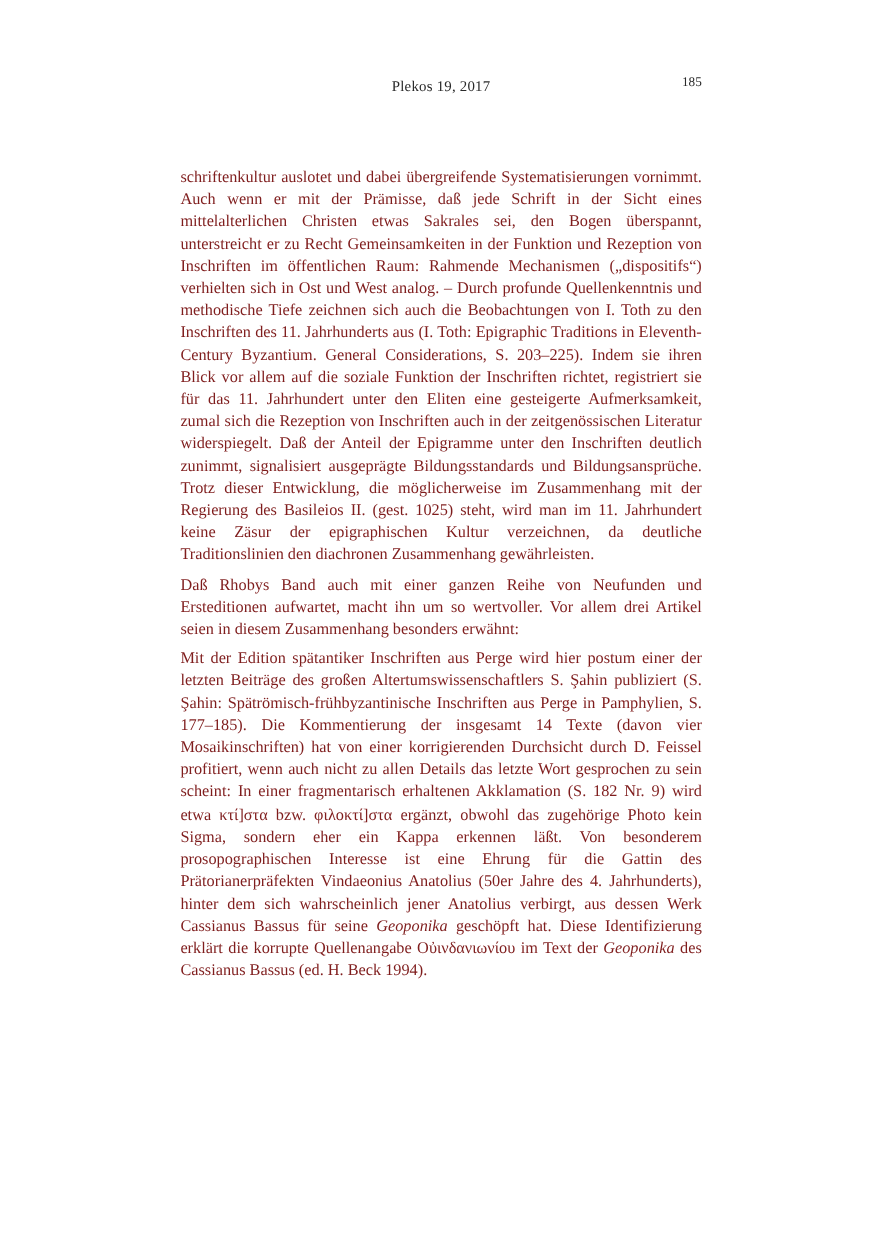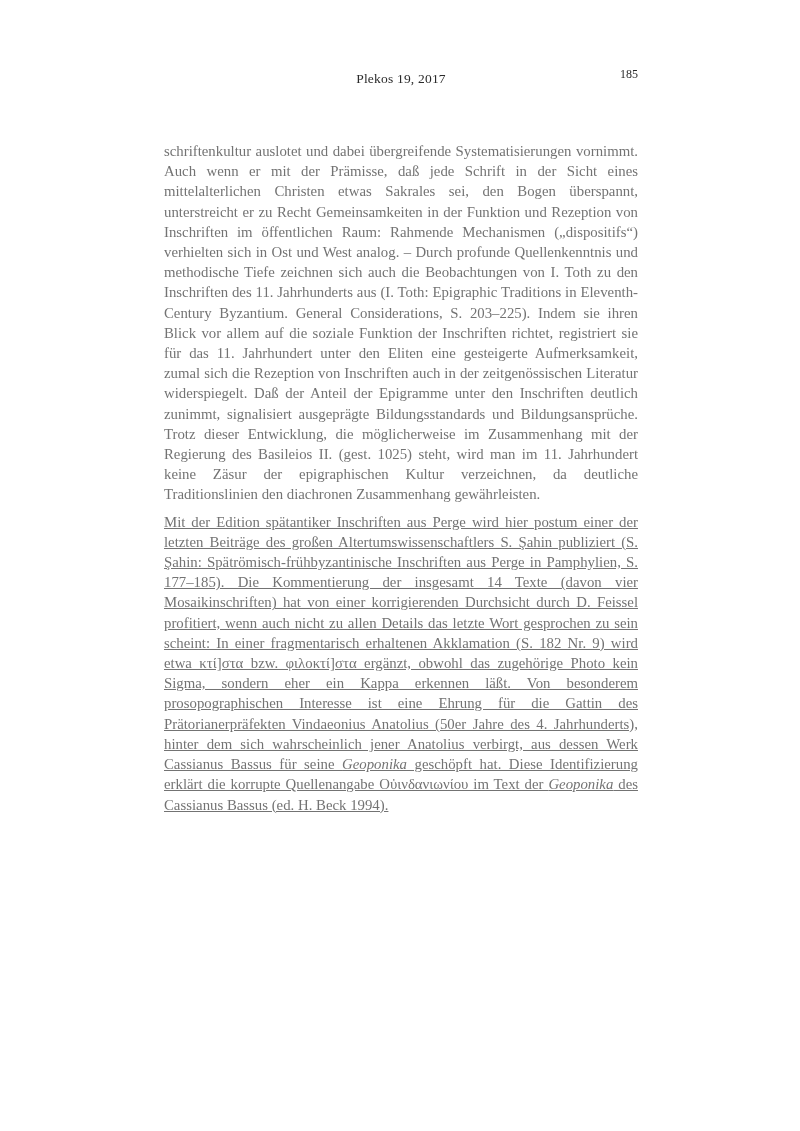--- a/index.html
+++ b/index.html
@@ -32,40 +32,41 @@
   }
   .page-number {
     position: absolute;
     right: 0;
     top: 0;
     font-size: 12px;
     color: #2a2a2a;
   }
   .body-text {
     position: absolute;
-    top: 141px;
+    top: 151px;
     left: 164px;
     width: 474px;
     font-size: 14.8px;
     line-height: 20.2px;
     text-align: justify;
     hyphens: auto;
     -webkit-hyphens: auto;
-    color: #737373;
+    color: #7f1d1d;
   }
   .para { margin-bottom: 7px; }
-  .para:last-child { margin-bottom: 0; text-decoration: underline; }
+  .para:last-child { margin-bottom: 0; }
   .italic { font-style: italic; }
 </style>
 </head>
 <body>
 
 <div class="page">
   <div class="header-row">
     <span class="running-head">Plekos 19, 2017</span>
     <span class="page-number">185</span>
   </div>
 
   <div class="body-text">
     <p class="para"><span>schriftenkultur auslotet und dabei übergreifende Systematisierungen vornimmt. Auch wenn er mit der Prämisse, daß jede Schrift in der Sicht eines mittelalterlichen Christen etwas Sakrales sei, den Bogen überspannt, unterstreicht er zu Recht Gemeinsamkeiten in der Funktion und Rezeption von Inschriften im öffentlichen Raum: Rahmende Mechanismen („dispositifs“) verhielten sich in Ost und West analog. – Durch profunde Quellenkenntnis und methodische Tiefe zeichnen sich auch die Beobachtungen von I. Toth zu den Inschriften des 11. Jahrhunderts aus (I. Toth: Epigraphic Traditions in Eleventh-Century Byzantium. General Considerations, S. 203–225). Indem sie ihren Blick vor allem auf die soziale Funktion der Inschriften richtet, registriert sie für das 11. Jahrhundert unter den Eliten eine gesteigerte Aufmerksamkeit, zumal sich die Rezeption von Inschriften auch in der zeitgenössischen Literatur widerspiegelt. Daß der Anteil der Epigramme unter den Inschriften deutlich zunimmt, signalisiert ausgeprägte Bildungsstandards und Bildungsansprüche. Trotz dieser Entwicklung, die möglicherweise im Zusammenhang mit der Regierung des Basileios II. (gest. 1025) steht, wird man im 11. Jahrhundert keine Zäsur der epigraphischen Kultur verzeichnen, da deutliche Traditionslinien den diachronen Zusammenhang gewährleisten.</span></p>
+    <p class="para"><span>Daß Rhobys Band auch mit einer ganzen Reihe von Neufunden und Ersteditionen aufwartet, macht ihn um so wertvoller. Vor allem drei Artikel seien in diesem Zusammenhang besonders erwähnt:</span></p>
     <p class="para"><span>Mit der Edition spätantiker Inschriften aus Perge wird hier postum einer der letzten Beiträge des großen Altertumswissenschaftlers S. Şahin publiziert (S. Şahin: Spätrömisch-frühbyzantinische Inschriften aus Perge in Pamphylien, S. 177–185). Die Kommentierung der insgesamt 14 Texte (davon vier Mosaikinschriften) hat von einer korrigierenden Durchsicht durch D. Feissel profitiert, wenn auch nicht zu allen Details das letzte Wort gesprochen zu sein scheint: In einer fragmentarisch erhaltenen Akklamation (S. 182 Nr. 9) wird etwa κτί]στα bzw. φιλοκτί]στα ergänzt, obwohl das zugehörige Photo kein Sigma, sondern eher ein Kappa erkennen läßt. Von besonderem prosopographischen Interesse ist eine Ehrung für die Gattin des Prätorianerpräfekten Vindaeonius Anatolius (50er Jahre des 4. Jahrhunderts), hinter dem sich wahrscheinlich jener Anatolius verbirgt, aus dessen Werk Cassianus Bassus für seine </span><span class="italic">Geoponika</span><span> geschöpft hat. Diese Identifizierung erklärt die korrupte Quellenangabe Οὐινδανιωνίου im Text der </span><span class="italic">Geoponika</span><span> des Cassianus Bassus (ed. H. Beck 1994).</span></p>
   </div>
 </div>
 
 </body></html>

